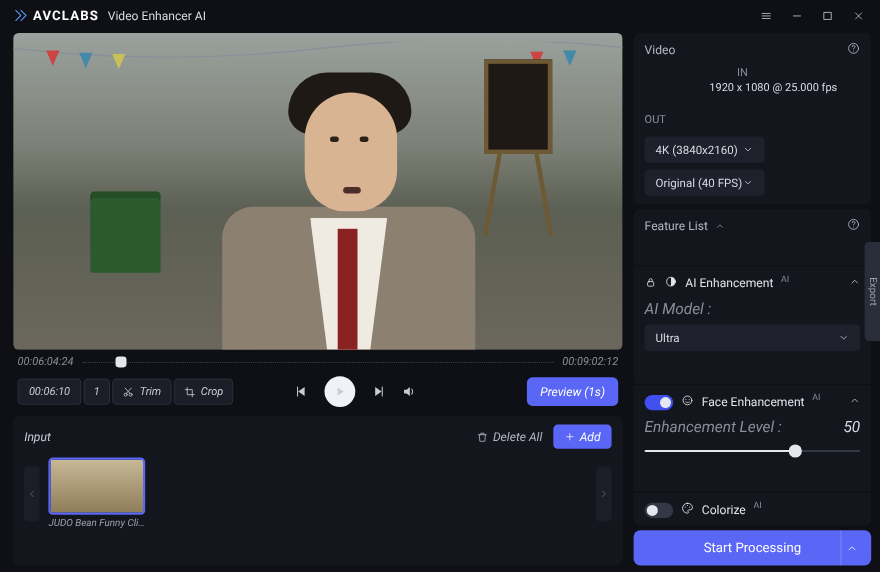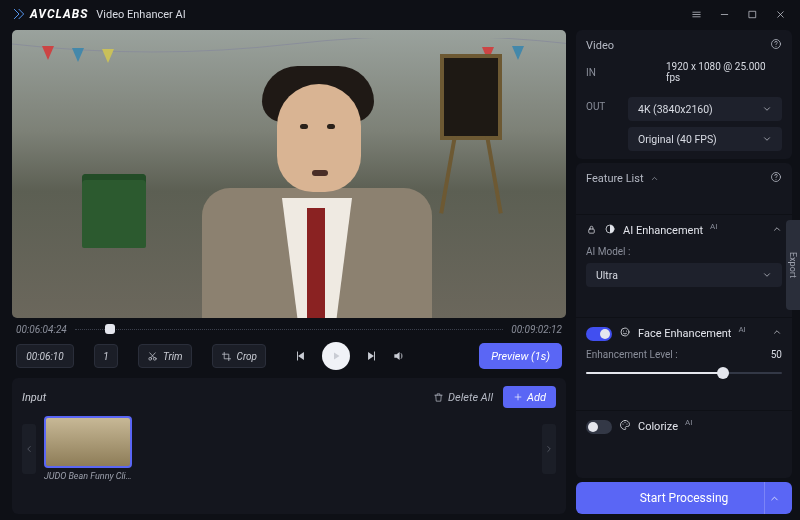--- a/index.html
+++ b/index.html
@@ -12,21 +12,21 @@
     overflow: hidden;
     position: relative;
   }
   
   .titlebar {
     height: 28px;
     display: flex; align-items: center;
     padding: 0 10px 0 12px;
     gap: 8px;
   }
-  .logo { display: flex; align-items: center; gap: 4px; font-weight: 700; letter-spacing: 1px; font-size: 12px; color: #fff; font-style: italic; }
+  .logo { display: flex; align-items: center; gap: 4px; font-weight: 700; letter-spacing: 1px; font-size: 12px; color: #fff; }
   .logo svg { width: 14px; height: 14px; }
   .titlebar .appname { font-size: 11px; color: #d8dbe3; }
   .titlebar .spacer { flex: 1; }
   .win-btn { width: 20px; height: 18px; display: flex; align-items: center; justify-content: center; cursor: pointer; color: #c9ccd4; }
   .win-btn svg { width: 11px; height: 11px; }
 
   
   .main { display: flex; height: calc(100% - 28px); }
   .left { width: 572px; display: flex; flex-direction: column; padding: 2px 6px 6px 12px; font-style: italic; }
   .right { flex: 1; display: flex; flex-direction: column; padding: 2px 8px 6px 4px; gap: 4px; }
@@ -58,21 +58,21 @@
   .man .eye { position: absolute; top: 66px; width: 8px; height: 5px; background: #2a211a; border-radius: 3px; }
   .man .eye.l { left: 98px; } .man .eye.r { left: 125px; }
   .man .mouth { position: absolute; top: 112px; left: 110px; width: 16px; height: 6px; background: #4a2e27; border-radius: 3px; }
 
   
   .timeline { display: flex; align-items: center; gap: 8px; padding: 4px 4px 0; font-size: 10px; color: #8a8e9a; }
   .track { flex: 1; height: 14px; position: relative; }
   .track-line { position: absolute; left: 0; right: 0; top: 7px; border-top: 1px dotted #3c404c; }
   .track-handle { position: absolute; left: 7%; top: 2px; width: 10px; height: 10px; background: #e5e7ee; border-radius: 3px; }
 
-  .controls { display: flex; align-items: center; gap: 20px; padding: 6px 4px 8px; }
+  .controls { display: flex; align-items: center; gap: 2px; padding: 6px 4px 8px; }
   .mini-box {
     background: #1b1e27; border: 1px solid #2a2e3a; border-radius: 4px;
     height: 24px; display: flex; align-items: center; justify-content: center;
     padding: 0 8px; font-size: 10px; color: #c9ccd4; gap: 5px;
   }
   .controls .tc { width: 58px; }
   .controls .num { width: 24px; }
   .controls .cspacer { flex: 1; display: flex; align-items: center; justify-content: center; gap: 14px; }
   .play-btn { width: 28px; height: 28px; border-radius: 50%; background: #f0f2f7; display: flex; align-items: center; justify-content: center; }
   .play-btn svg { width: 12px; height: 12px; }
@@ -99,31 +99,31 @@
   .panel { background: #14161e; border-radius: 6px; padding: 8px 10px; }
   .panel .phead { display: flex; align-items: center; font-size: 11px; color: #b4b8c3; }
   .panel .phead .grow { flex: 1; }
   .dropdown {
     background: #1e212c; border-radius: 4px; height: 26px; width: 100%;
     display: flex; align-items: center; padding: 0 10px; font-size: 10.5px; color: #d8dbe3;
     margin-top: 8px; justify-content: space-between;
   }
   .dropdown.small { height: 24px; margin-top: 6px; }
   .chev { width: 10px; height: 10px; }
-  .row { display: flex; align-items: center; gap: 14px; font-size: 10px; color: #8a8e9a; margin-top: 8px; }
+  .row { display: flex; align-items: center; gap: 3px; font-size: 10px; color: #8a8e9a; margin-top: 8px; flex-direction: column; }
   .row .lab { width: 28px; }
   .row .val { color: #d8dbe3; margin-left: 38px; }
 
   .feature-panel { background: #14161e; border-radius: 6px; flex: 1; display: flex; flex-direction: column; overflow: hidden; }
   .f-head { display: flex; align-items: center; padding: 8px 10px; font-size: 11px; color: #b4b8c3; gap: 6px; }
   .f-item { border-top: 1px solid #0e1016; padding: 8px 10px 10px; margin-top: 20px; }
   .f-title { display: flex; align-items: center; gap: 7px; font-size: 11px; color: #e2e4eb; }
   .f-title .grow { flex: 1; }
   .sup { font-size: 8px; color: #8a8e9a; transform: translateY(-4px); }
-  .sub-label { font-size: 10px; color: #8a8e9a; margin-top: 8px; display: flex; justify-content: space-between; align-items: flex-end; }
+  .sub-label { font-size: 14px; color: #8a8e9a; margin-top: 8px; display: flex; justify-content: space-between; align-items: flex-end; font-style: italic; }
   .toggle { width: 26px; height: 14px; border-radius: 8px; background: #333846; position: relative; }
   .toggle.on { background: #414ff0; }
   .toggle .knob { position: absolute; width: 10px; height: 10px; border-radius: 50%; background: #e5e7ee; top: 2px; left: 2px; }
   .toggle.on .knob { left: 14px; }
   .slider { position: relative; height: 14px; margin-top: 6px; }
   .slider .rail { position: absolute; left: 0; right: 0; top: 6px; height: 2px; background: #333846; border-radius: 2px; }
   .slider .fill { position: absolute; left: 0; top: 6px; height: 2px; background: #e5e7ee; border-radius: 2px; }
   .slider .knob { position: absolute; top: 1px; width: 12px; height: 12px; border-radius: 50%; background: #e5e7ee; }
 
   .start-btn {

